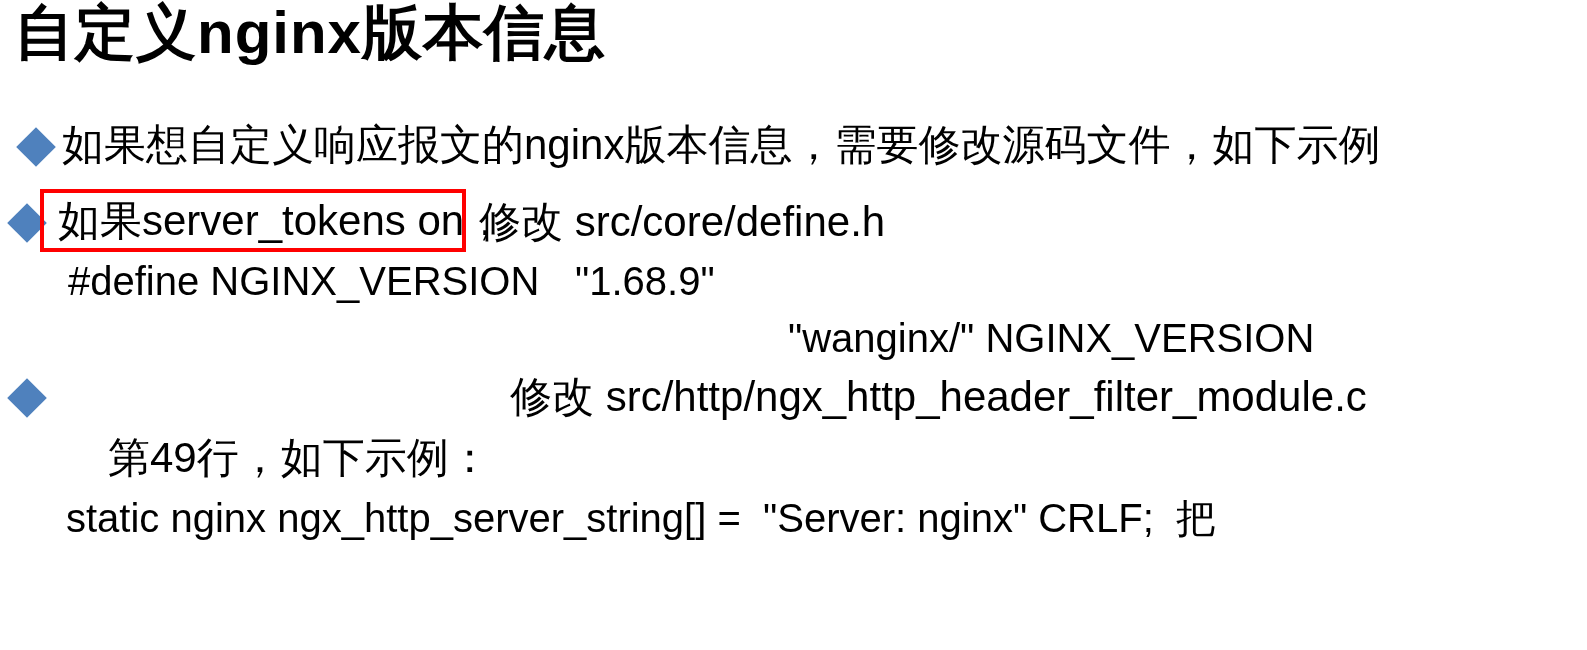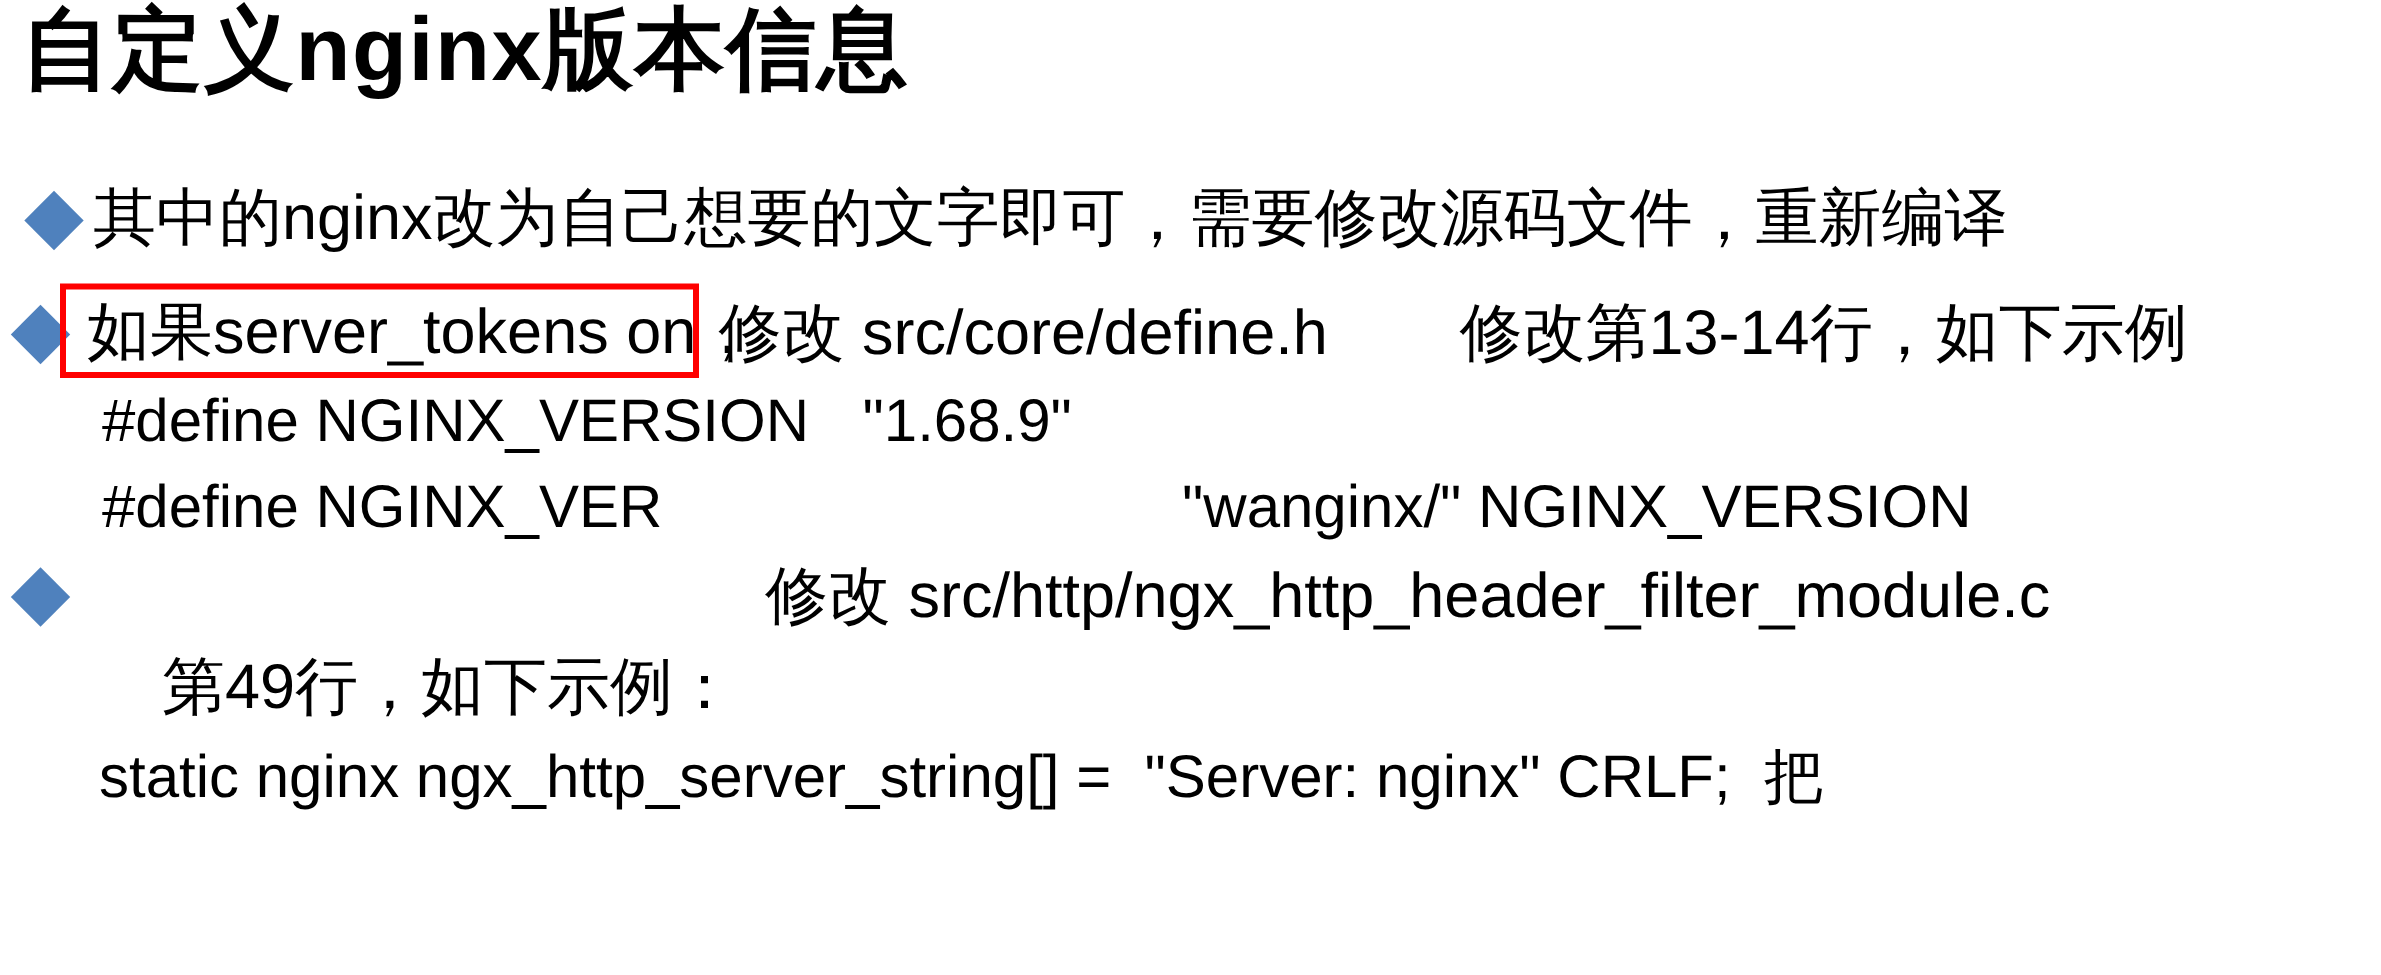--- a/index.html
+++ b/index.html
@@ -57,33 +57,31 @@
   }
 </style>
 </head>
 <body>
 
 <div class="slide">
 
   <div class="title">自定义nginx版本信息</div>
 
   <div class="diamond" style="left:22px; top:133px;"></div>
-  <div class="txt" style="left:62px; top:115px;">其中的nginx改为自己想要的文字即可，需要修改源码文件，重新编译</div>
+  <div class="txt" style="left:62px; top:115px;">如果想自定义响应报文的nginx版本信息，需要修改源码文件，如下示例</div>
 
   <div class="diamond" style="left:13px; top:209px;"></div>
   <div class="redbox" style="left:40px; top:189px; width:426px; height:63px;">
     <span class="boxed-text">如果server_tokens on，</span>
   </div>
   <div class="txt" style="left:479px; top:192px;">修改 src/core/define.h</div>
-  <div class="txt" style="left:973px; top:192px;">修改第13-14行，如下示例</div>
 
   <div class="txt code" style="left:68px; top:251px;">#define NGINX_VERSION</div>
   <div class="txt code" style="left:575px; top:251px;">"1.68.9"</div>
 
-  <div class="txt code" style="left:68px; top:308px;">#define NGINX_VER</div>
   <div class="txt code" style="left:788px; top:308px;">"wanginx/" NGINX_VERSION</div>
 
   <div class="diamond" style="left:13px; top:384px;"></div>
   <div class="txt" style="left:510px; top:367px;">修改 src/http/ngx_http_header_filter_module.c</div>
 
   <div class="txt" style="left:60px; top:428px;margin-left:48px;">第49行，如下示例：</div>
 
   <div class="txt code" style="left:66px; top:488px;">static nginx ngx_http_server_string[] =  "Server: nginx" CRLF;  把</div>
 
 

